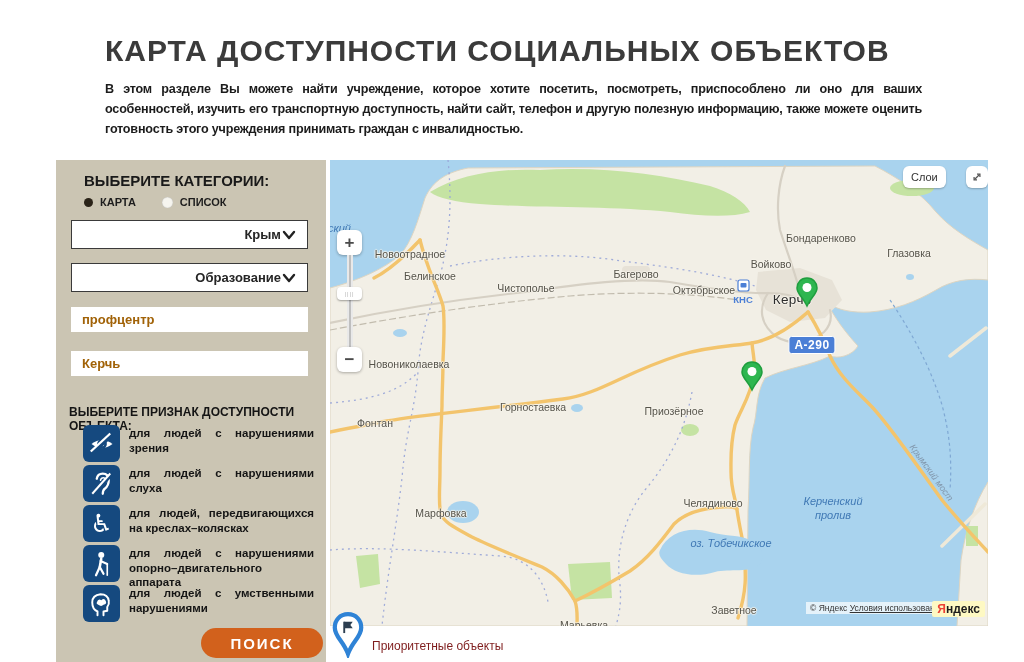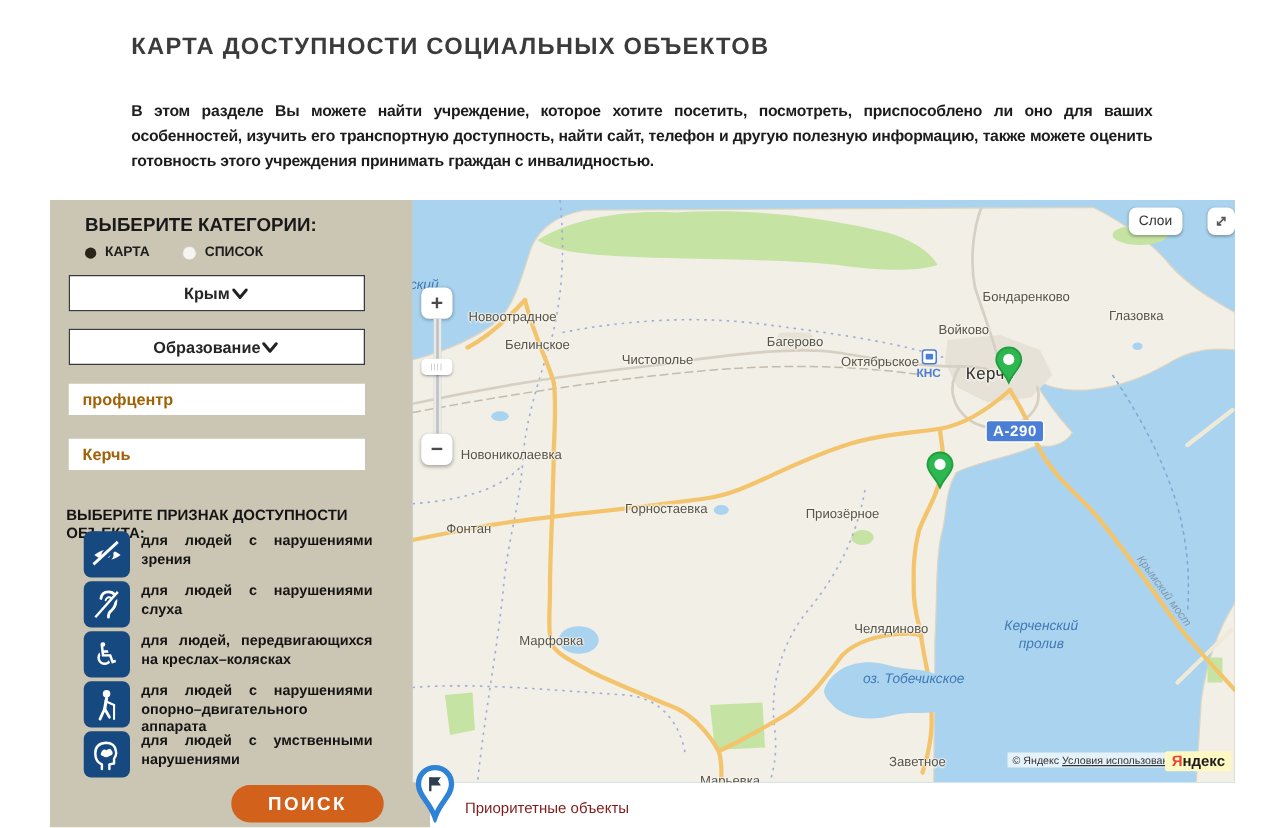--- a/index.html
+++ b/index.html
@@ -2,36 +2,36 @@
 <html lang="ru" style="--accent_orange: #d2611c; --icon_navy: #15497f; --marker_green: #2eb650; --water: #a9d3ee; --sidebar_bg: #cbc5b3;"><head>
 <meta charset="utf-8">
 <style>
   html,body{margin:0;padding:0;}
   body{width:1024px;height:662px;overflow:hidden;background:#fff;
        font-family:"Liberation Sans","DejaVu Sans",sans-serif;}
   .page{position:relative;width:1024px;height:662px;overflow:hidden;}
 
   
   .page-title{position:absolute;left:105px;top:14px;width:830px;
-    font-size:19px;font-weight:700;letter-spacing:1px;color:#3b3b3b;}
+    font-size:30px;font-weight:700;letter-spacing:1px;color:#3b3b3b;}
   .page-desc{position:absolute;left:105px;top:66px;width:817px;
     font-size:12.6px;font-weight:700;letter-spacing:-0.2px;color:#1c1c1c;
     line-height:1.6;text-align:justify;}
 
   
-  .sidebar{position:absolute;left:40px;top:160px;width:270px;height:502px;
-    background:#cbc5b3;padding-left:34px;}
+  .sidebar{position:absolute;left:56px;top:160px;width:270px;height:502px;
+    background:#cbc5b3;}
   .cat-title{position:absolute;left:28px;top:12px;font-size:15px;font-weight:700;color:#191919;}
   .radio-row{position:absolute;left:28px;top:36px;display:flex;gap:26px;align-items:center;}
   .radio-opt{display:flex;align-items:center;gap:7px;font-size:11px;font-weight:700;color:#1d1d1d;cursor:pointer;}
   .rdot{width:9px;height:9px;border-radius:50%;}
   .rdot.on{background:#2a2318;}
   .rdot.off{width:11px;height:11px;background:#f6f5ef;box-shadow:inset 0 0 1px #999;}
   .sel{position:absolute;left:15px;width:237px;height:29px;background:#fff;border:1px solid #3a3a3a;
-    display:flex;align-items:center;justify-content:center;padding:0 10px;box-sizing:border-box;cursor:pointer;}
+    display:flex;align-items:center;justify-content:flex-end;padding:0 10px;box-sizing:border-box;cursor:pointer;}
   .sel span{font-size:13px;font-weight:700;color:#252525;}
   .inp{position:absolute;left:15px;width:237px;height:25px;background:#fff;border:0;outline:none;
     font-family:"Liberation Sans",sans-serif;font-size:13px;font-weight:700;color:#a16207;
     padding:0 11px;box-sizing:border-box;}
   .acc-title{position:absolute;left:13px;top:245px;width:252px;font-size:12px;font-weight:700;color:#141414;}
   .acc-row{position:absolute;left:27px;width:231px;display:flex;gap:9px;}
   .acc-icon{flex:0 0 37px;width:37px;height:37px;border-radius:6px;background:var(--icon_navy,#15497f);
     display:flex;align-items:center;justify-content:center;color:#fff;}
   .acc-label{flex:1;font-size:11.5px;font-weight:700;color:#151515;line-height:1.28;text-align:justify;padding-top:1px;}
   .wheel-glyph{font-size:25px;line-height:1;color:#fff;font-family:"DejaVu Sans",sans-serif;}

